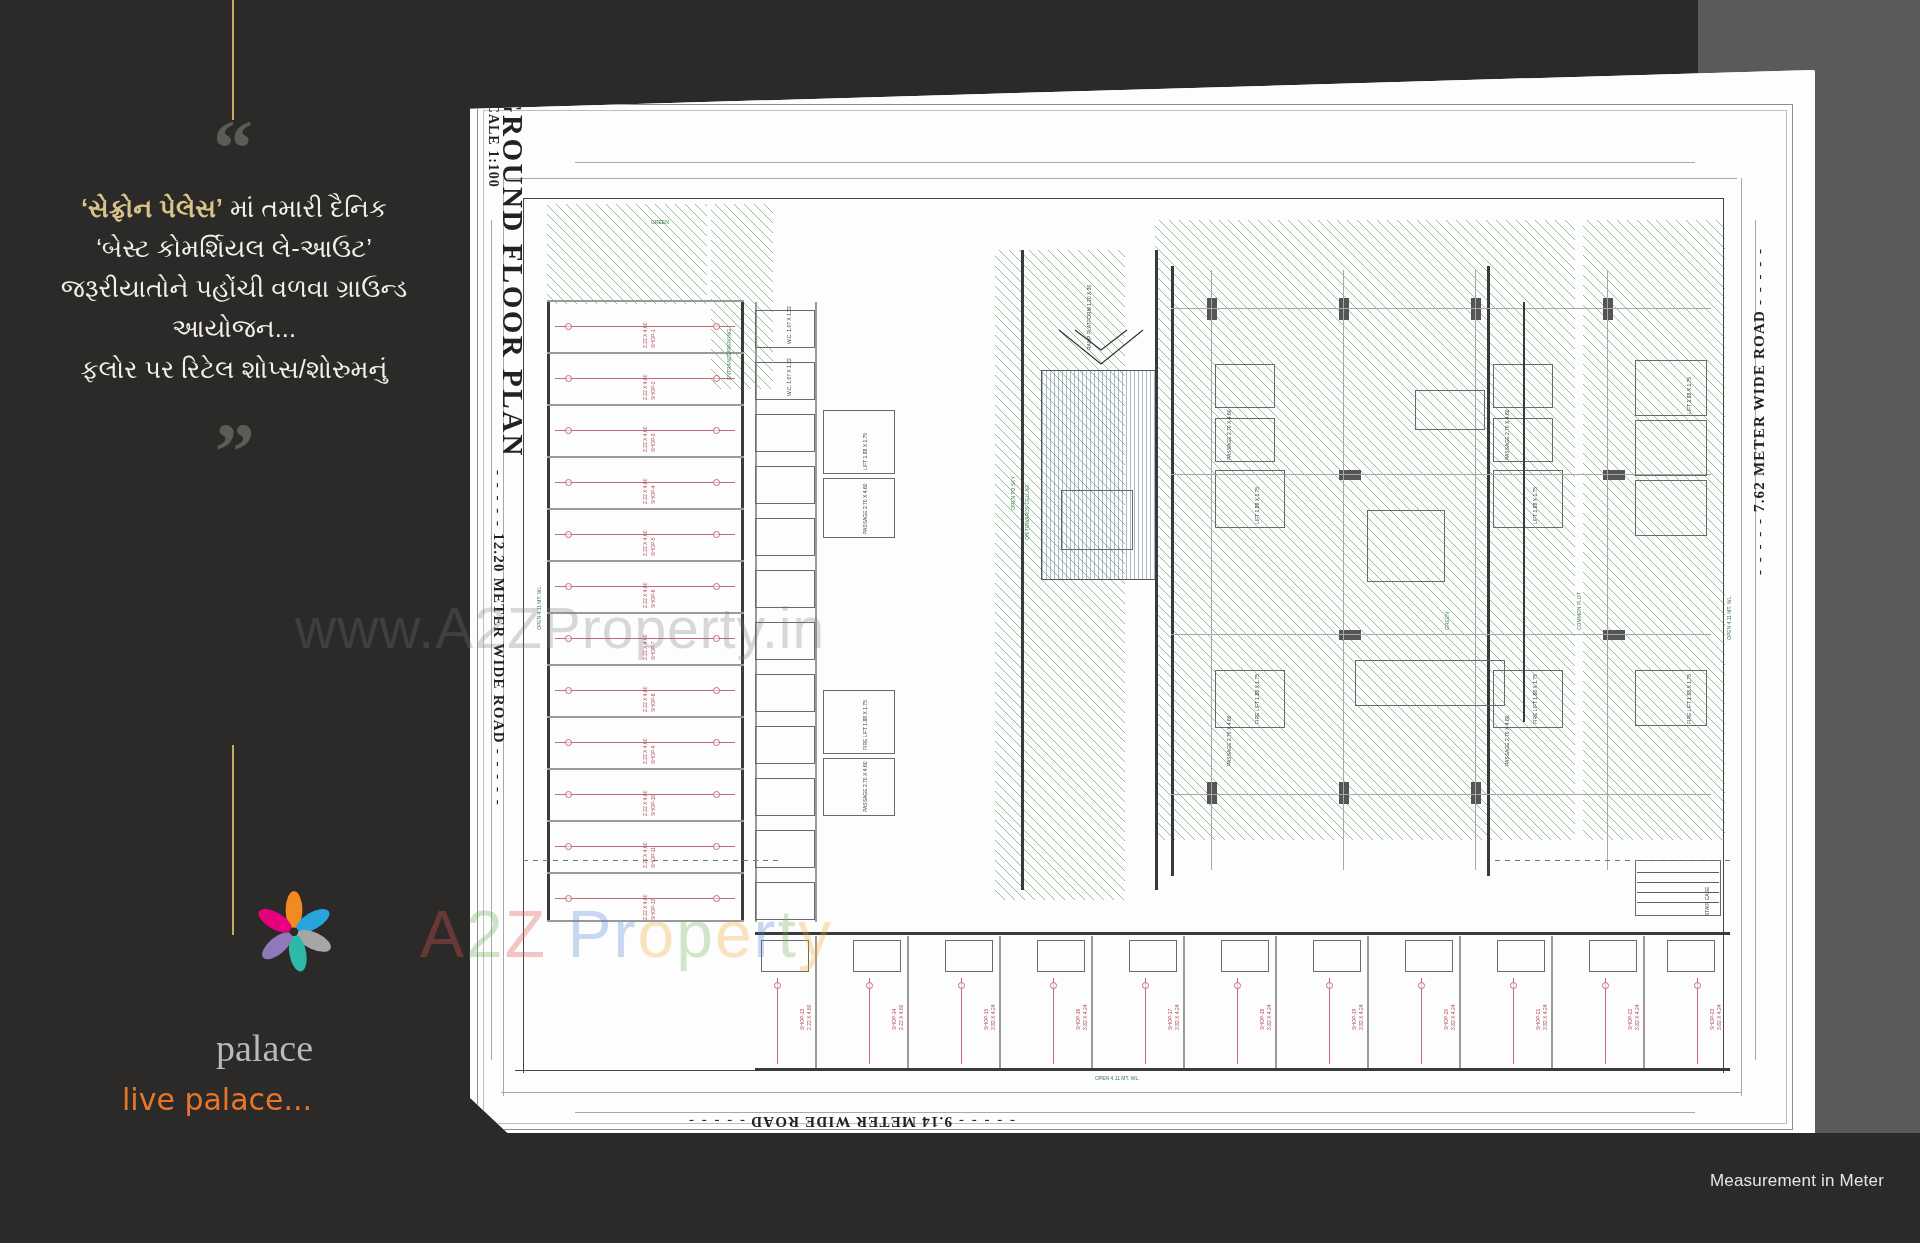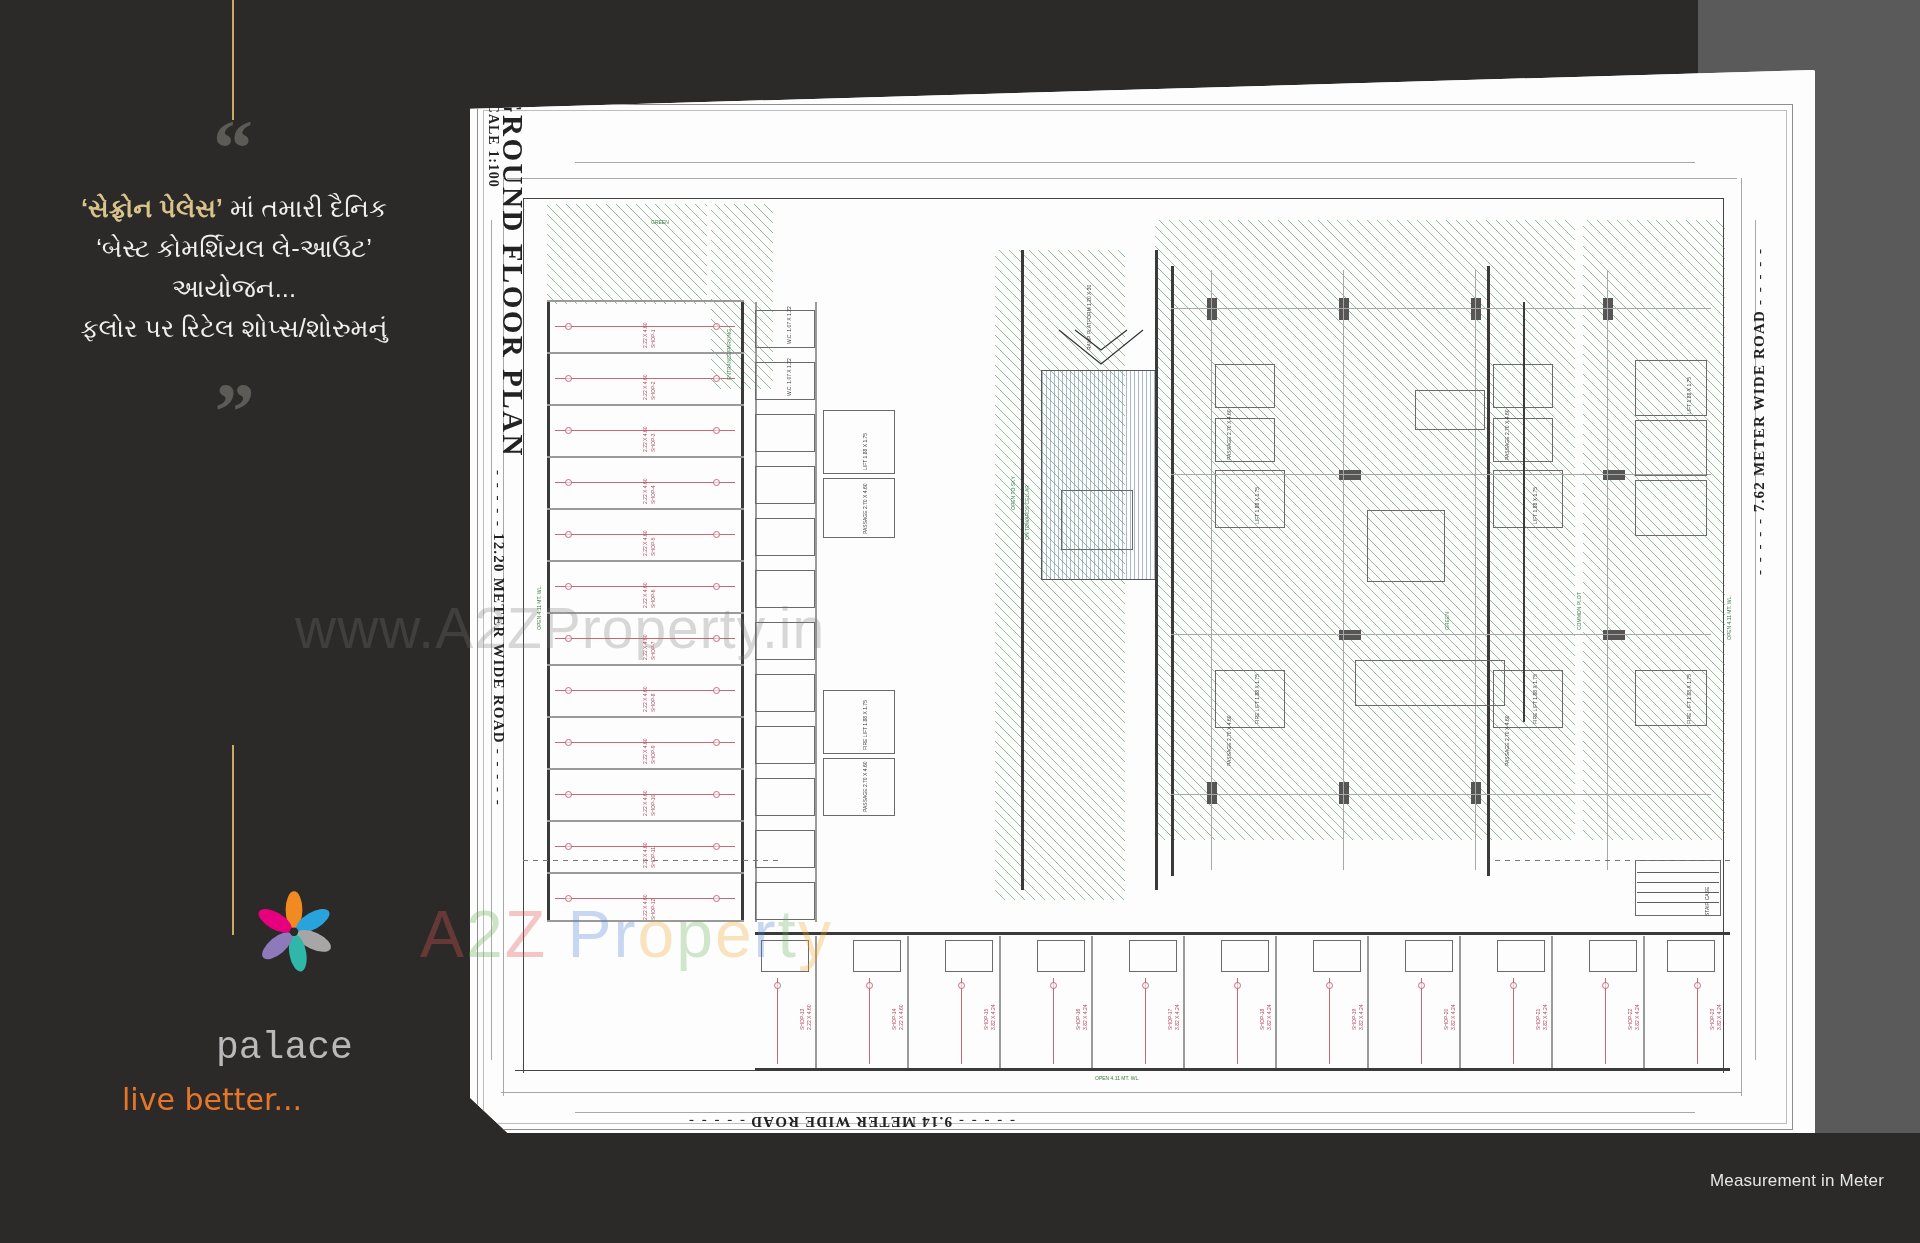--- a/index.html
+++ b/index.html
@@ -90,21 +90,21 @@
     letter-spacing: -1px;
     font-family: "DejaVu Sans", sans-serif;
     line-height: 1;
   }
   .logo-saffron span { display: inline-block; }
   .logo-palace {
     position: absolute;
     left: 138px; top: 126px;
     font-size: 38px;
     color: #b9b9b9;
-    font-family: Liberation Mono, monospace;
+    font-family: Liberation Serif, serif;
     letter-spacing: 0px;
     text-align: center;
   }
   .logo-tagline {
     position: absolute;
     left: 44px; top: 182px;
     font-size: 30px;
     color: #e8762a;
     font-family: "DejaVu Sans", sans-serif;
   }
@@ -617,20 +617,21 @@
   <div class="dark-overlay-bottom"></div>
 
   <div class="gold-rule top"></div>
   <div class="gold-rule bottom"></div>
 
   <div class="quote-block">
     <span class="qmark open">“</span>
     <div class="quote-lines">
       <div><span class="hl">‘સેફ્રોન પેલેસ’</span><span> માં તમારી દૈનિક</span></div>
       <div>‘બેસ્ટ કોમર્શિયલ લે-આઉટ’</div>
+      <div>જરૂરીયાતોને પહોંચી વળવા ગ્રાઉન્ડ</div>
       <div>આયોજન...</div>
       <div>ફલોર પર રિટેલ શોપ્સ/શોરુમનું</div>
     </div>
     <span class="qmark close">“</span>
   </div>
 
   <div class="logo-wrap">
     <svg class="flower" viewBox="0 0 100 100">
       <g transform="translate(50,52)">
         <g transform="rotate(0)">
@@ -648,18 +649,18 @@
         <g transform="rotate(230)">
             <ellipse cx="0" cy="-26" rx="10" ry="22" fill="#8e79bb"></ellipse>
           </g>
         <g transform="rotate(300)">
             <ellipse cx="0" cy="-26" rx="10" ry="22" fill="#e6007e"></ellipse>
           </g>
         <circle cx="0" cy="0" r="5" fill="#2b2a28"></circle>
       </g>
     </svg>
     <div class="logo-palace">palace</div>
-    <div class="logo-tagline">live better...</div>
+    <div class="logo-tagline">live palace...</div>
   </div>
 
   <div class="meas-note">Measurement in Meter</div>
 
 </div>
 
 </body></html>

